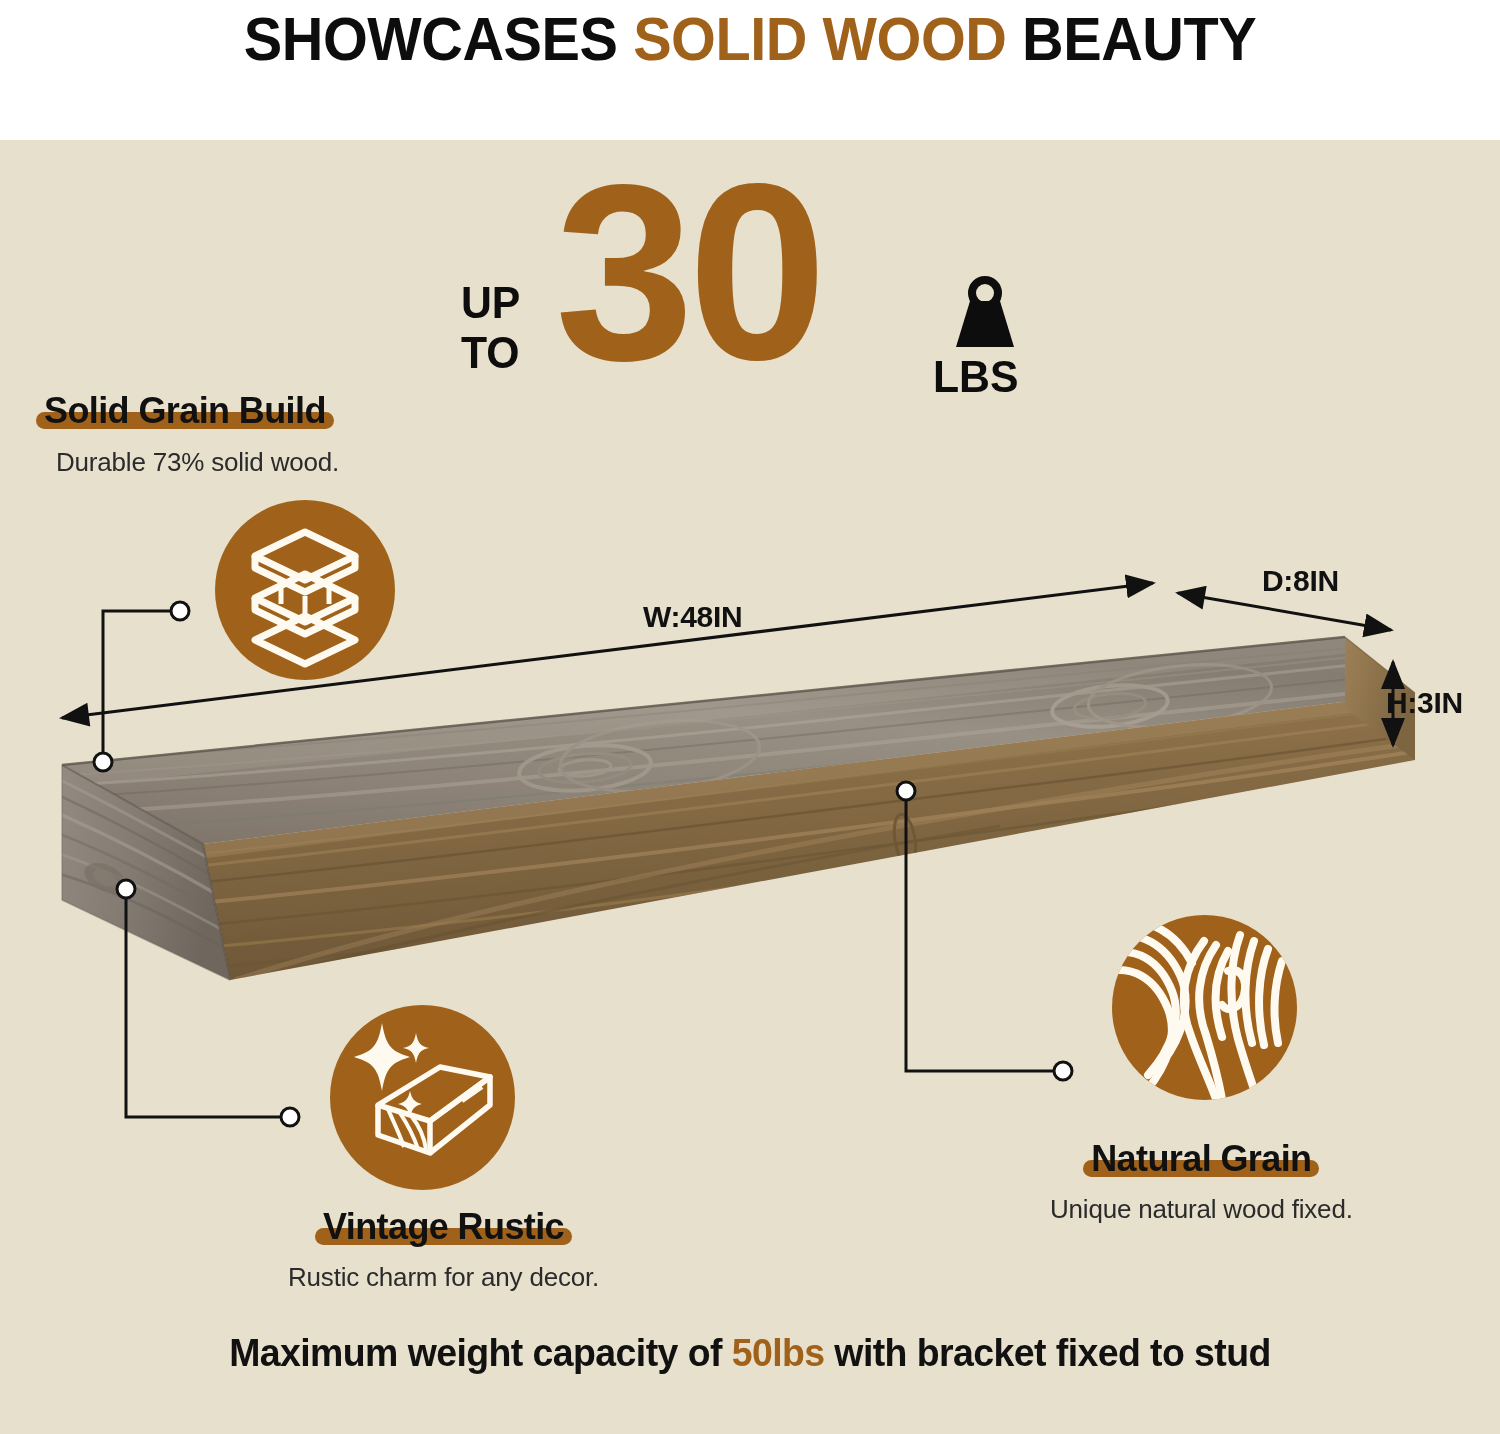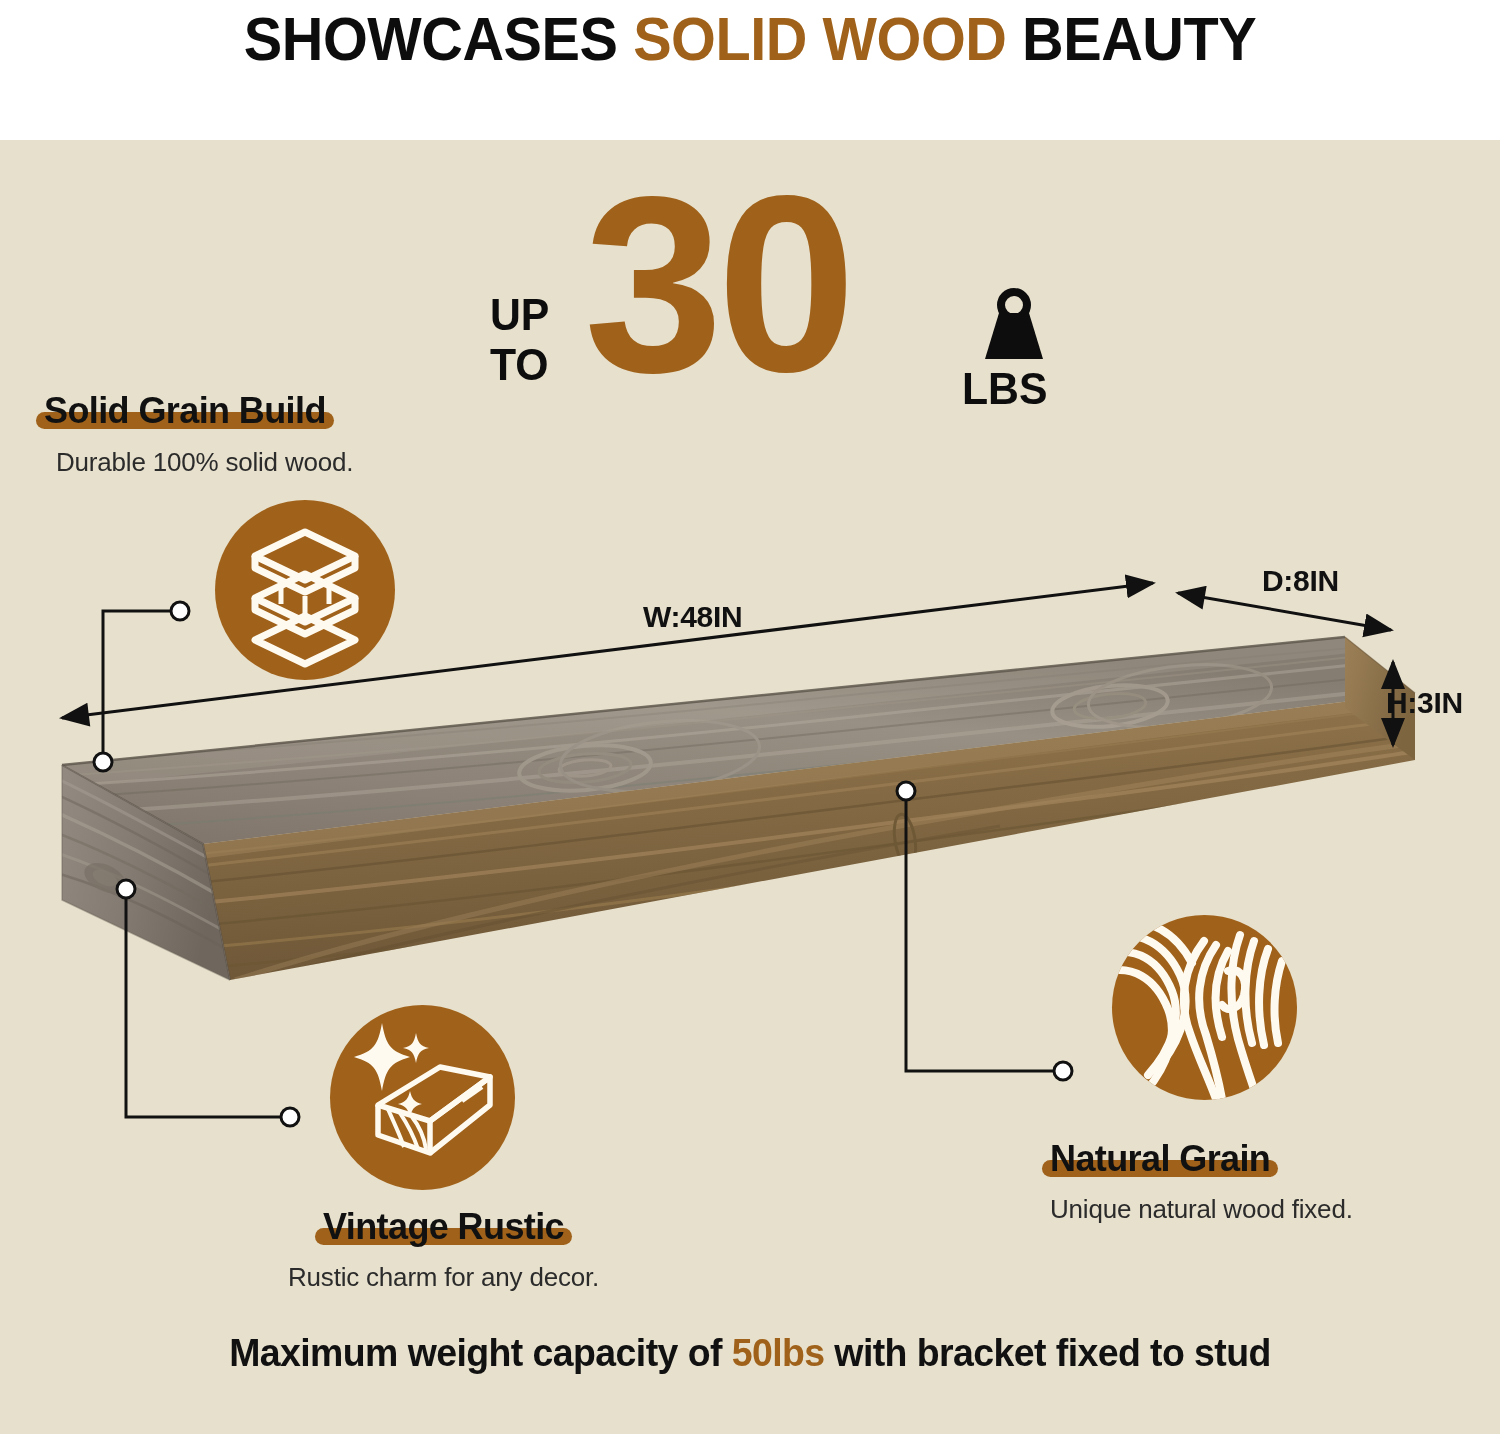--- a/index.html
+++ b/index.html
@@ -29,21 +29,21 @@
   }
   .headline .accent { color:#A0621A; }
 
   
   .body-band {
     position:absolute; left:0; top:140px; width:1500px; height:1294px;
     background:#E7E0CC;
   }
 
   
-  .cap-block { position:absolute; left:455px; top:180px; width:620px; height:240px;margin-left:29px; }
+  .cap-block { position:absolute; left:455px; top:168px; width:620px; height:240px; }
   .cap-upto {
     position:absolute; left:6px; top:110px;
     font-size:45px; line-height:50px; font-weight:bold; color:#0d0d0d;
     letter-spacing:0px;
     transform:scaleX(0.95); transform-origin:0 0;
   }
   .cap-num {
     position:absolute; left:100px; top:-20px;
     font-size:250px; line-height:250px; font-weight:bold;
     color:#A0621A; letter-spacing:-6px;text-align:center;
@@ -70,21 +70,21 @@
     font-size:26px; line-height:32px; color:#2b2b2b; white-space:nowrap;
     letter-spacing:-0.2px;
   }
 
   #feat-solid { position:absolute; left:44px; top:390px; }
   #feat-solid .feat-sub { margin-top:14px; margin-left:12px; }
 
   #feat-vintage { position:absolute; left:288px; top:1162px; text-align:center;margin-top:44px; }
   #feat-vintage .feat-sub { margin-top:13px;text-align:center; }
 
-  #feat-grain { position:absolute; left:1050px; top:1138px; text-align:left; }
+  #feat-grain { position:absolute; left:1050px; top:1138px; text-align:center; }
   #feat-grain .feat-sub { margin-top:13px; }
 
   
   .icon-circle {
     position:absolute; border-radius:50%; background:#A0621A;
     overflow:hidden;
   }
   #ic-layers { left:215px; top:500px;  width:180px; height:180px; }
   #ic-plank  { left:330px; top:1005px; width:185px; height:185px; }
   #ic-grain  { left:1112px; top:915px; width:185px; height:185px; }
@@ -344,21 +344,21 @@
 
   <div class="dim-label" id="dim-w">W:48IN</div>
   <div class="dim-label" id="dim-d">D:8IN</div>
   <div class="dim-label" id="dim-h">H:3IN</div>
 
   <div id="feat-solid">
     <div class="feat-title-wrap">
       <span class="feat-title-bar"></span>
       <span class="feat-title">Solid Grain Build</span>
     </div>
-    <div class="feat-sub">Durable 100% solid wood.</div>
+    <div class="feat-sub">Durable 73% solid wood.</div>
   </div>
 
   <div id="feat-vintage">
     <div class="feat-title-wrap">
       <span class="feat-title-bar"></span>
       <span class="feat-title">Vintage Rustic</span>
     </div>
     <div class="feat-sub">Rustic charm for any decor.</div>
   </div>
 

